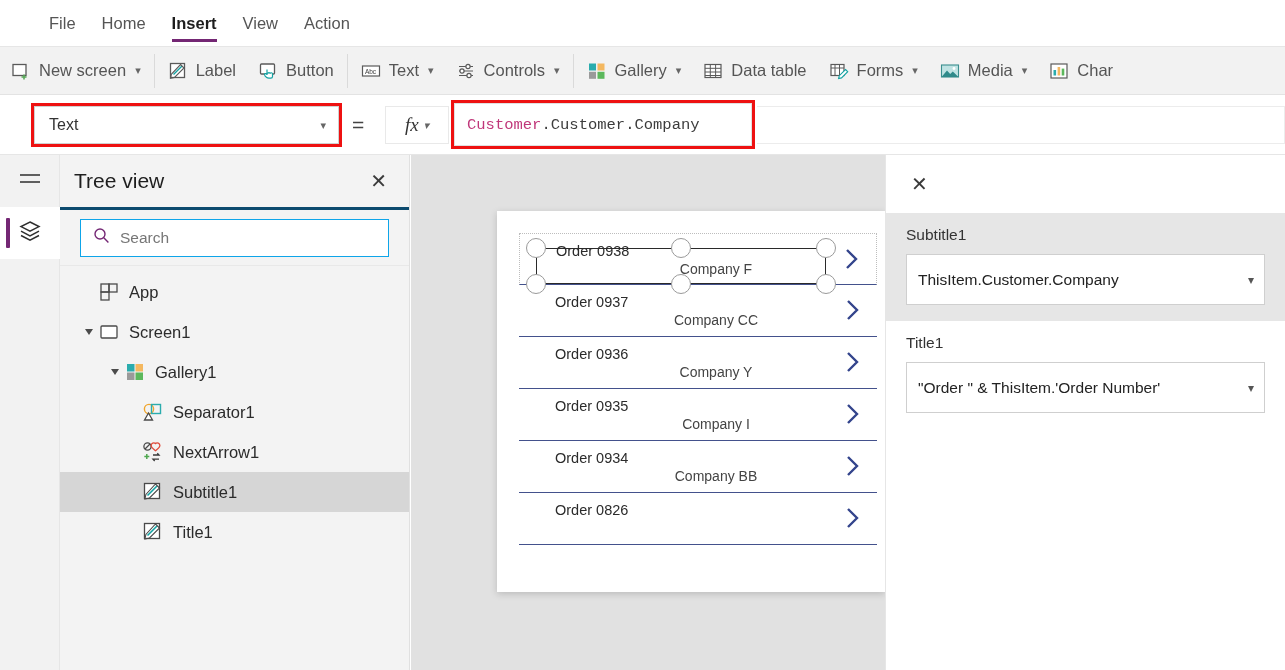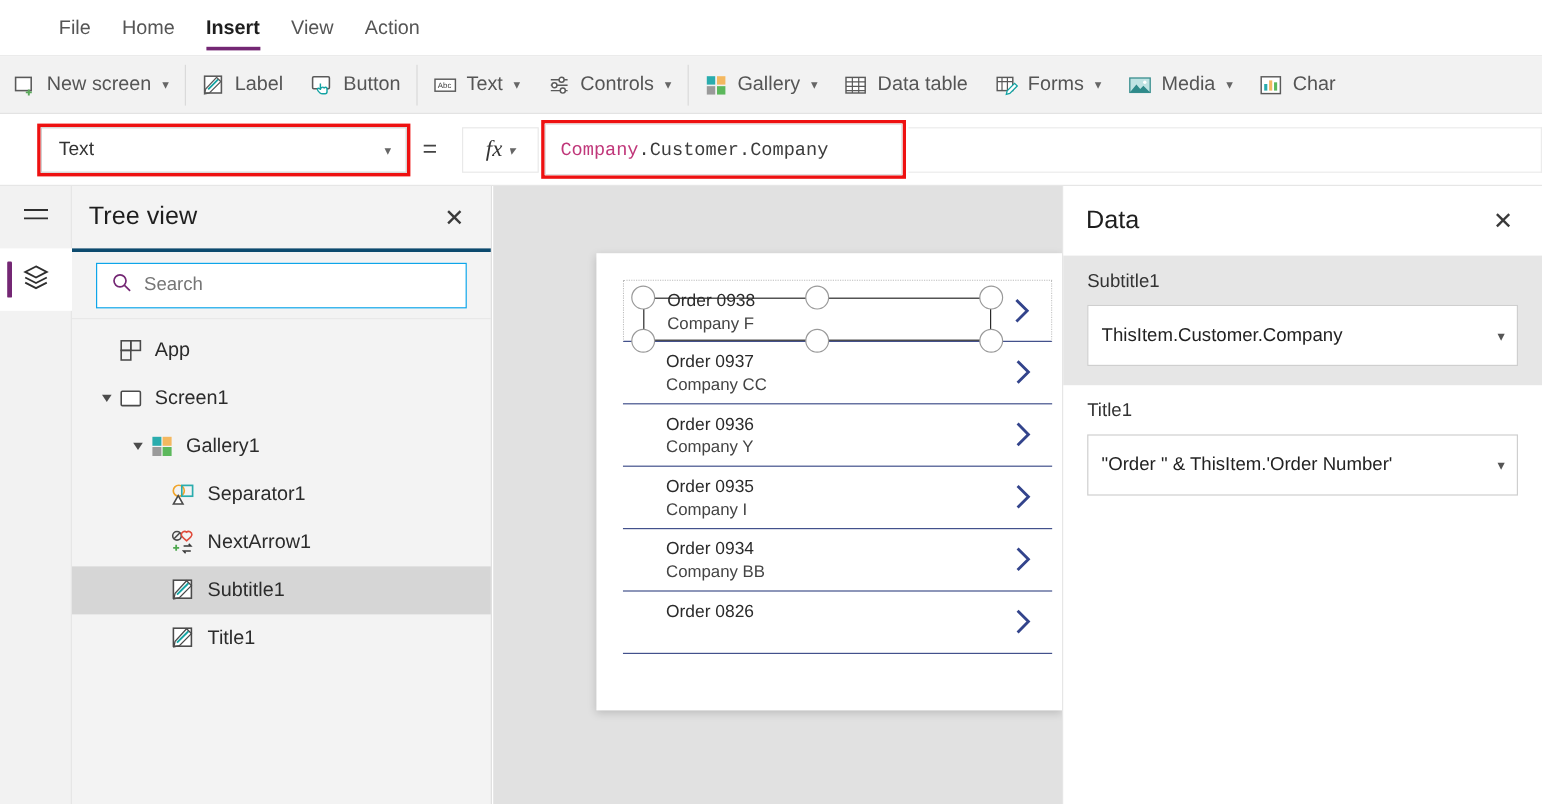--- a/index.html
+++ b/index.html
@@ -188,21 +188,21 @@
     width: 358px; height: 325px;
     overflow: hidden;
   }
   .g-item {
     position: relative; height: 52px;
     border-bottom: 1px solid #43518c;
     padding: 8px 0 0 36px;
   }
   .g-item.first { border: 1px dotted #bdbdbd; border-bottom: 1px solid #43518c; }
   .g-title { font-size: 14.5px; font-weight: normal; color: #2b2b2b; line-height: 18px; }
-  .g-sub { font-size: 14px; color: #444444; line-height: 18px; }
+  .g-sub { font-size: 14px; color: #444444; line-height: 18px; text-align: center; }
   .g-chev {
     position: absolute; right: 16px; top: 13px;
     width: 16px; height: 24px;
   }
   .g-chev svg { display: block; }
   .selbox {
     position: absolute; left: 16px; top: 14px;
     width: 290px; height: 36px;
     pointer-events: none;
   }
@@ -393,21 +393,21 @@
 
   <div class="fx-btn">
     <span>fx</span>
     <span class="chev">▾</span>
   </div>
 
   <div class="fx-rest"></div>
 
   <div class="fx-wrap redbox">
     <div class="fx-input">
-        <span class="tok-obj">Company</span>
+        <span class="tok-obj">Customer</span>
         <span>.Customer.Company</span>
       </div>
   </div>
 
   <div class="rail">
     <div class="rail-btn">
       <span>
         <svg width="22" height="16" viewBox="0 0 22 16">
             <path d="M1 4h20M1 11h20" stroke="#2f2f2f" stroke-width="1.6"></path>
           </svg>
@@ -605,21 +605,20 @@
               </svg>
           </span>
         </div>
 
       </div>
     </div>
   </div>
 
   <div class="datapanel">
     <div class="dp-header">
-      <div class="dp-title">Data</div>
       <div class="dp-close">✕</div>
     </div>
 
     <div class="dp-field hl">
       <div class="dp-label">Subtitle1</div>
       <div class="dp-select">
         <span class="val">ThisItem.Customer.Company</span>
         <span class="cv">▾</span>
       </div>
     </div>

